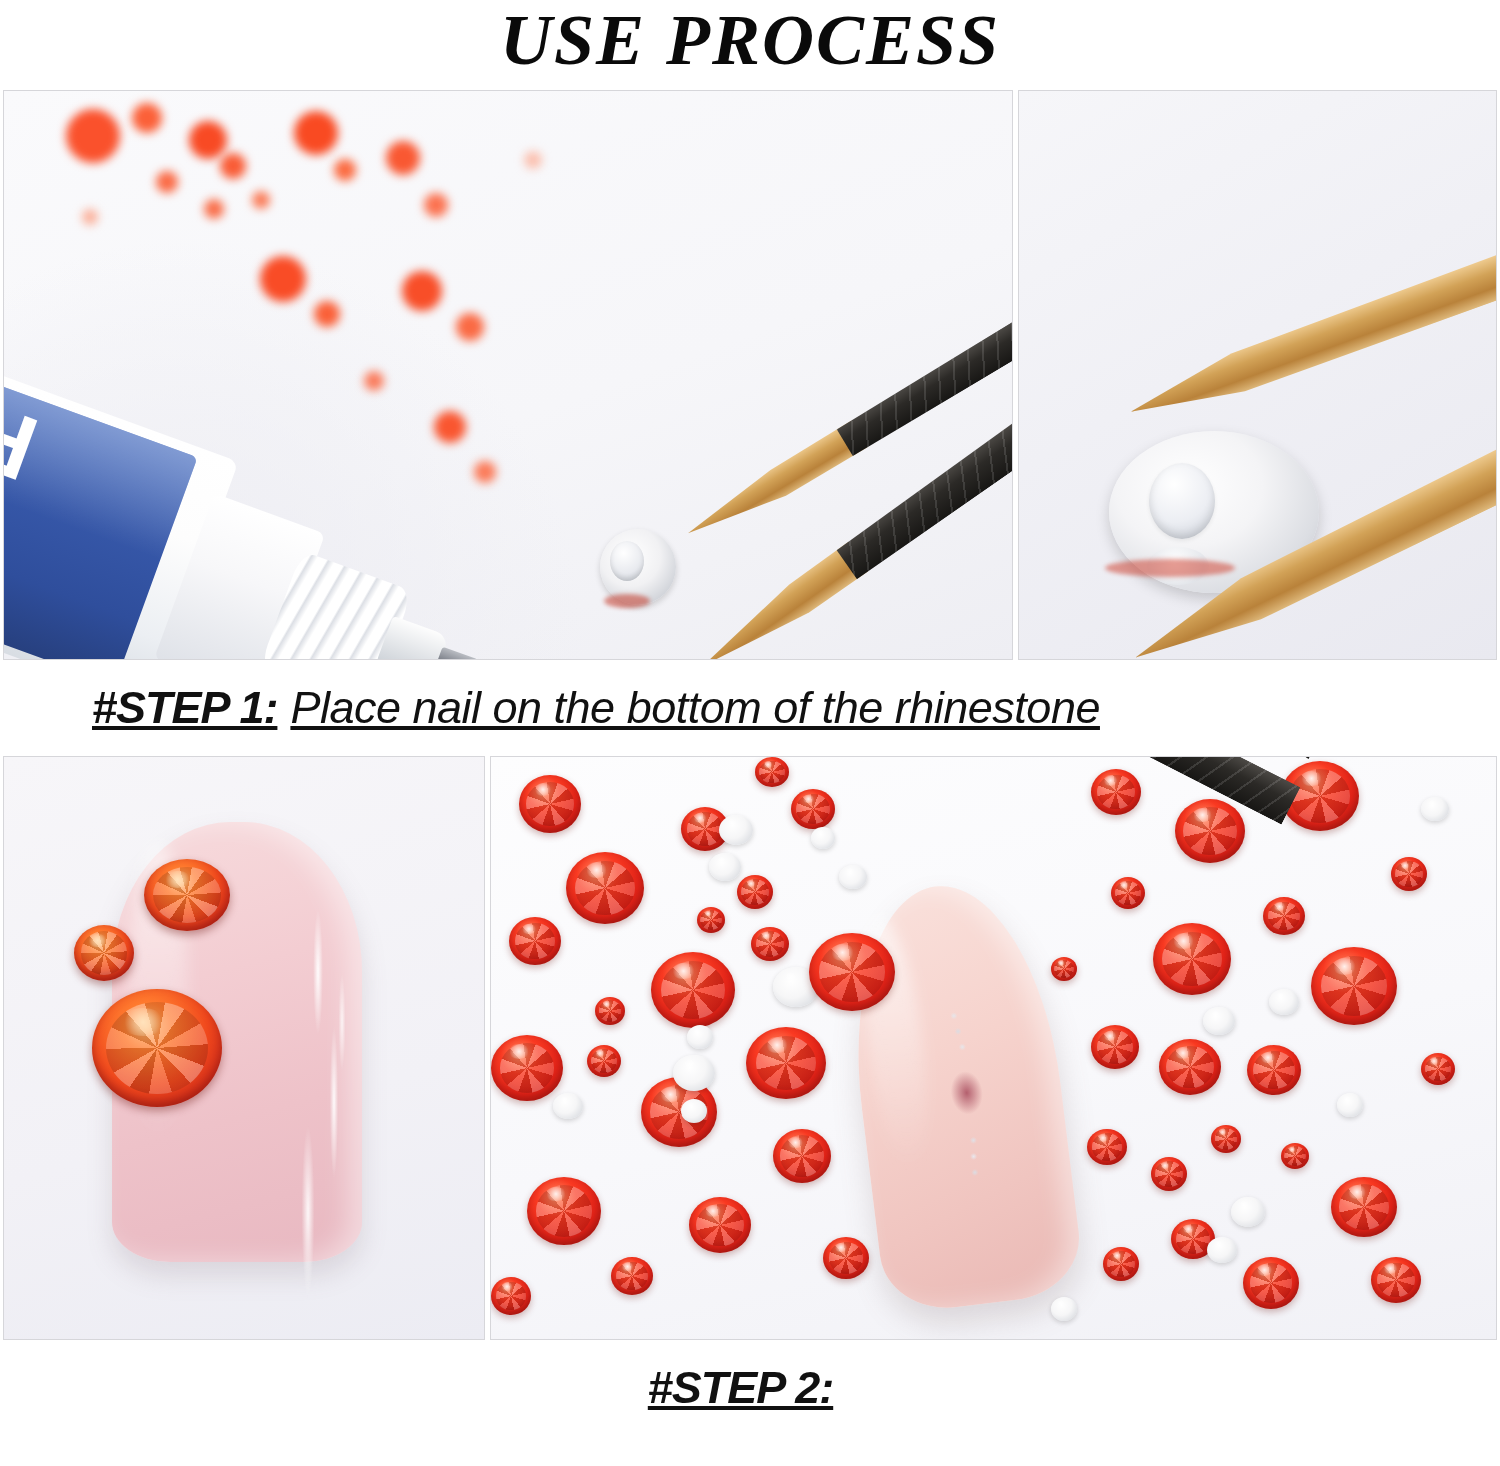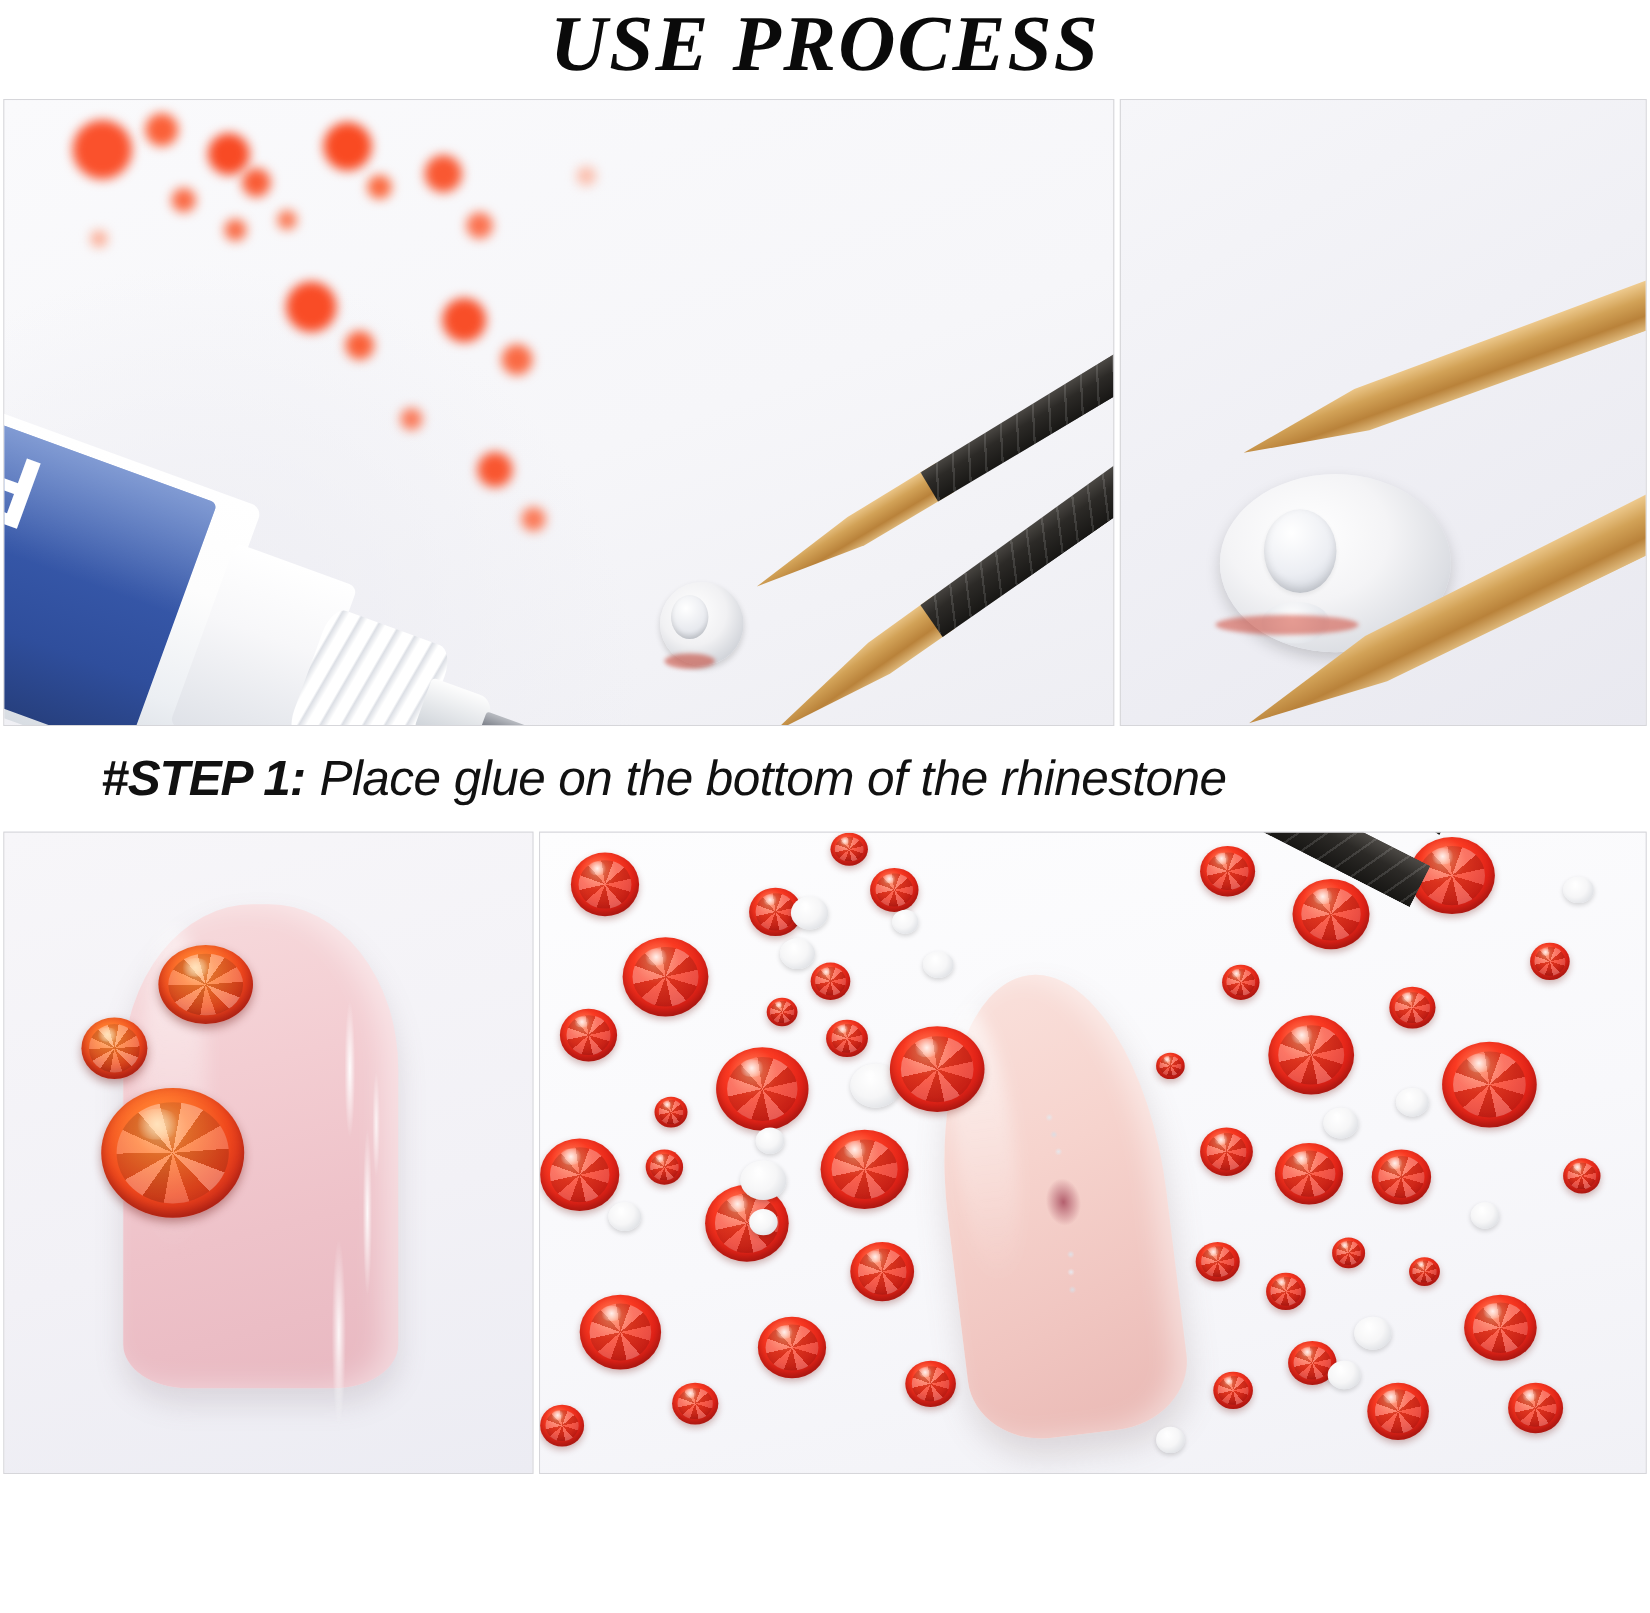--- a/index.html
+++ b/index.html
@@ -51,20 +51,21 @@
   
   .caption {
     height: 96px;
     display: flex;
     align-items: center;
     font-style: italic;
     font-size: 45px;
     color: #111;
     white-space: nowrap;
     letter-spacing: -0.5px;
+    text-decoration: underline;
   }
   .caption .step {
     font-weight: bold;
     margin-right: 13px;
     letter-spacing: -1px;
   }
   .cap1 { padding-left: 92px; }
   .cap2 { justify-content: center; padding-right: 6px; }
 
   
@@ -423,21 +424,21 @@
       </div>
       <div class="arm tw2-b">
         <div class="gold"></div>
       </div>
     </div>
   </div>
 </div>
 
 <div class="caption cap1">
   <span class="step">#STEP 1:</span>
-  <span>Place glue on the bottom of the rhinestone</span>
+  <span>Place nail on the bottom of the rhinestone</span>
 </div>
 
 <div class="row row-bottom">
 
   <div class="panel p3">
     <div class="p3bg"></div>
     <div class="nail">
       <div class="gelswirl"></div>
     </div>
     <div class="gem g1"></div>
@@ -525,13 +526,14 @@
       </div>
       <div class="arm tw4-b">
 
         <div class="grip"></div>
       </div>
     </div>
   </div>
 </div>
 
 <div class="caption cap2">
+  <span class="step">#STEP 2:</span>
 </div>
 
 </body></html>

